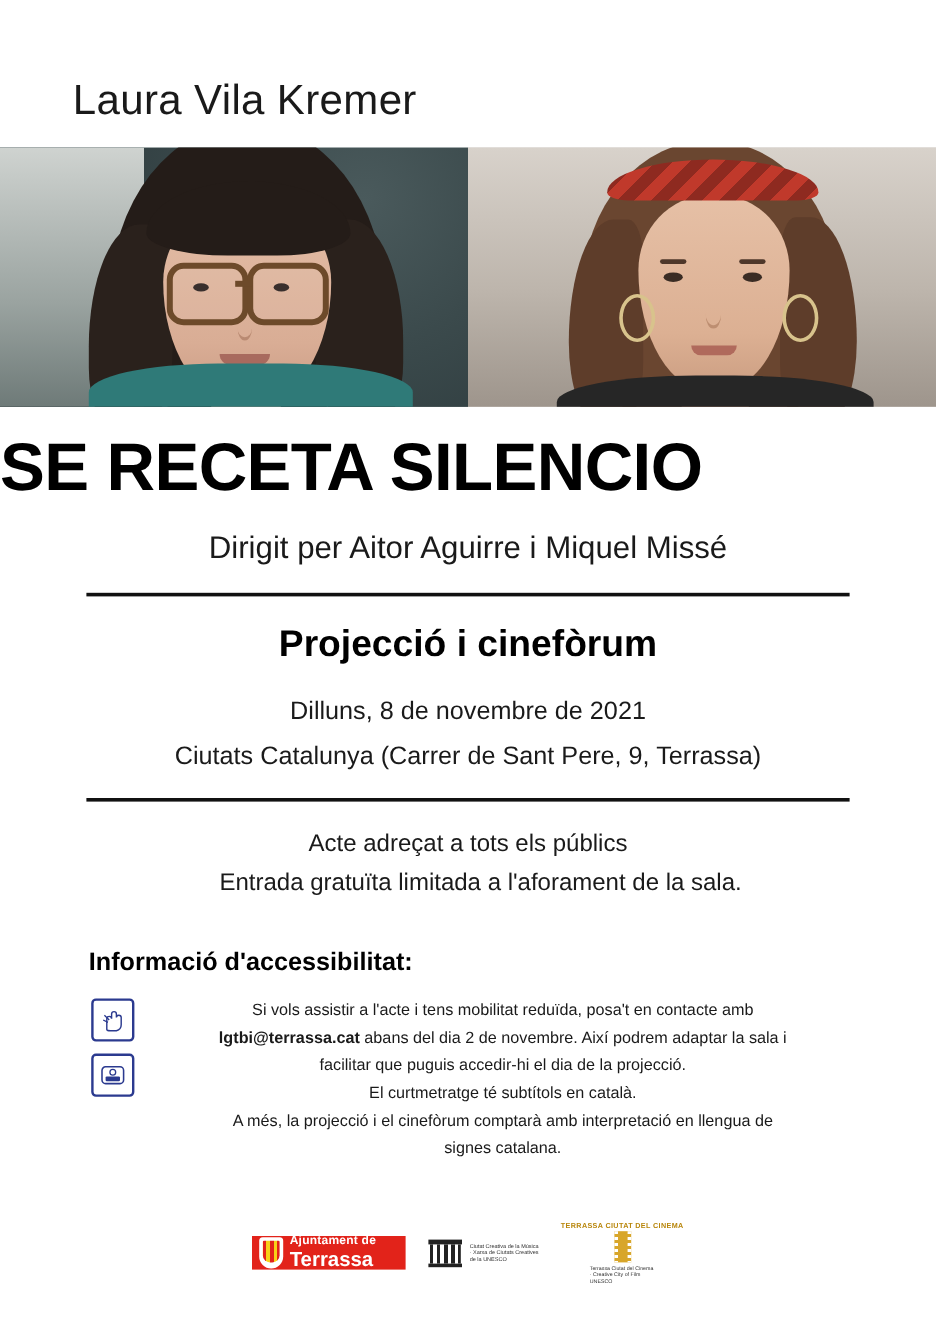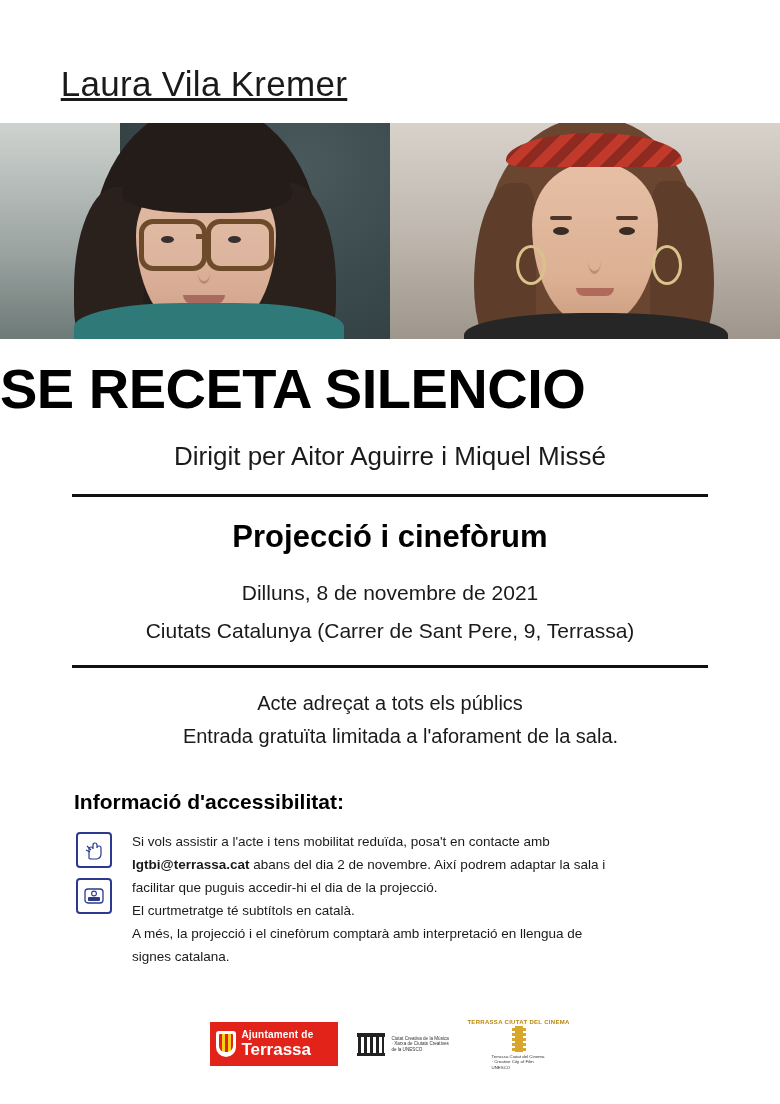--- a/index.html
+++ b/index.html
@@ -34,21 +34,20 @@
     font-size: 35px;
     font-weight: 400;
     letter-spacing: 0.3px;
     text-align: center;
     color: #1a1a1a;
     line-height: 1;
   }
   .name-left {
     width: 396px;
     padding-left: 6px;
-    text-decoration: underline;
   }
   .name-right {
     width: 384px;
     padding-right: 6px;
   }
 
   
   .photos {
     display: flex;
     width: 780px;
@@ -244,20 +243,21 @@
   .acc-title {
     font-size: 21px;
     font-weight: bold;
     margin: 42px 0 0 74px;
     color: #000000;
   }
   .acc-block {
     display: flex;
     margin: 16px 0 0 76px;
     width: 630px;
+    text-align: center;
   }
   .acc-icons {
     width: 56px;
     display: flex;
     flex-direction: column;
     gap: 10px;
     padding-top: 2px;
   }
   .acc-icon {
     width: 36px;
@@ -288,21 +288,21 @@
     width: 780px;
     display: flex;
     justify-content: center;
     align-items: center;
     gap: 18px;
   }
   .logo-terrassa {
     background: #e2231a;
     color: #ffffff;
     width: 128px;
-    height: 44px;
+    height: 28px;
     display: flex;
     align-items: center;
     padding-left: 6px;
     box-sizing: border-box;
     gap: 5px;
   }
   .shield {
     width: 20px; height: 26px;
     background: #ffffff;
     border-radius: 3px 3px 10px 10px;

